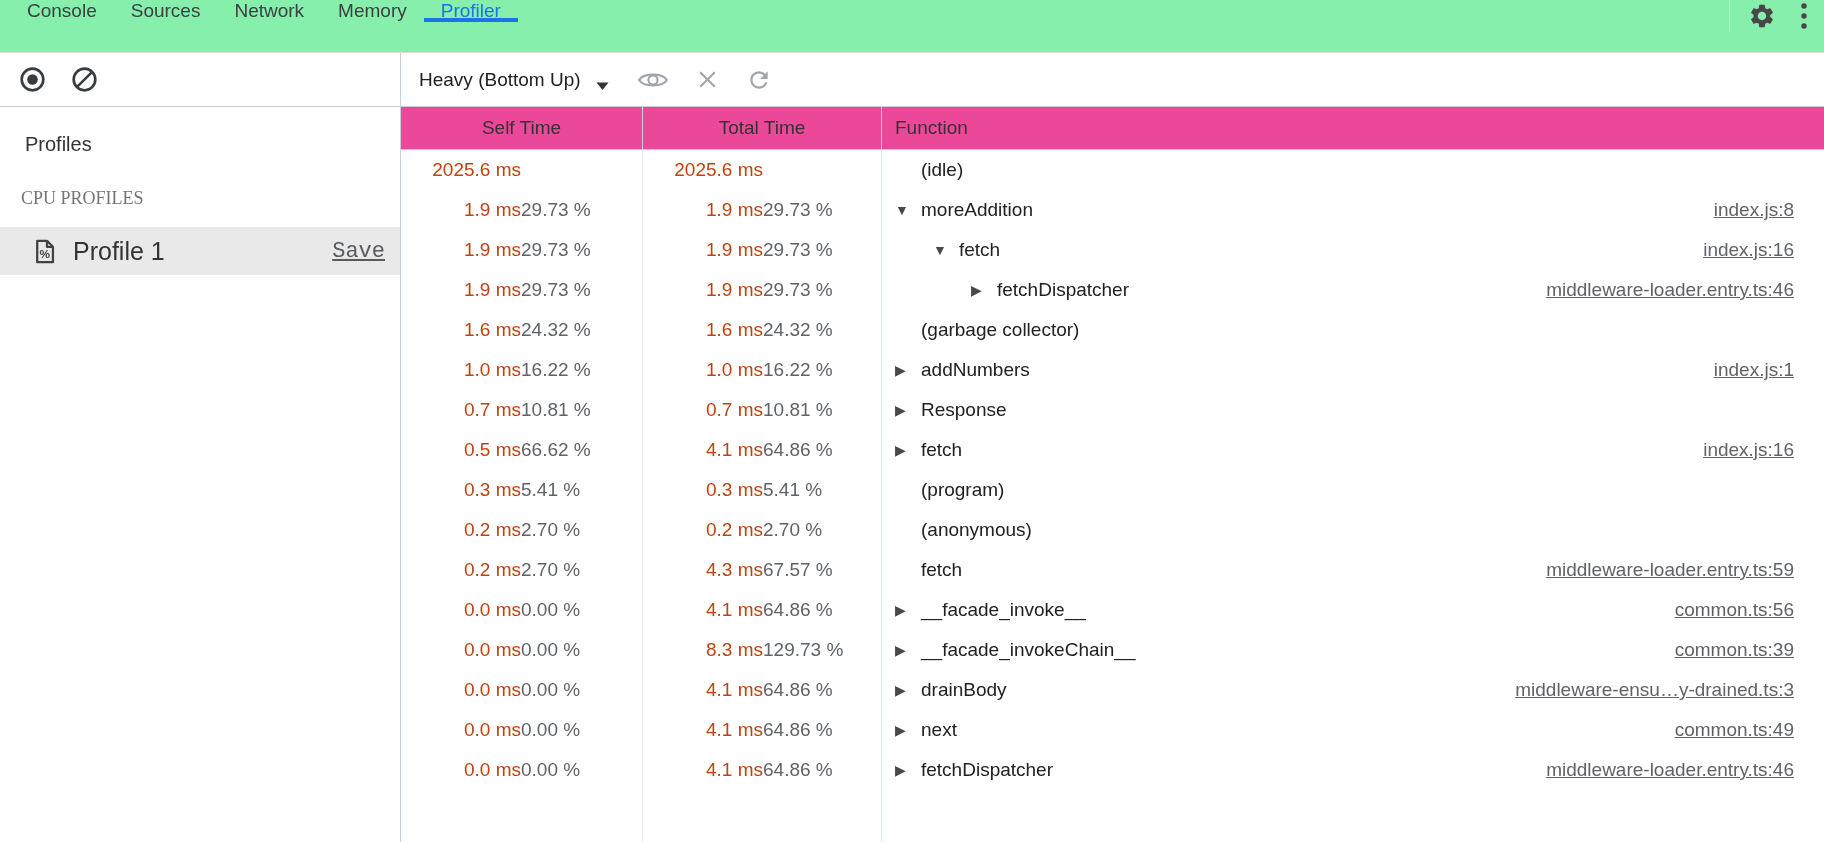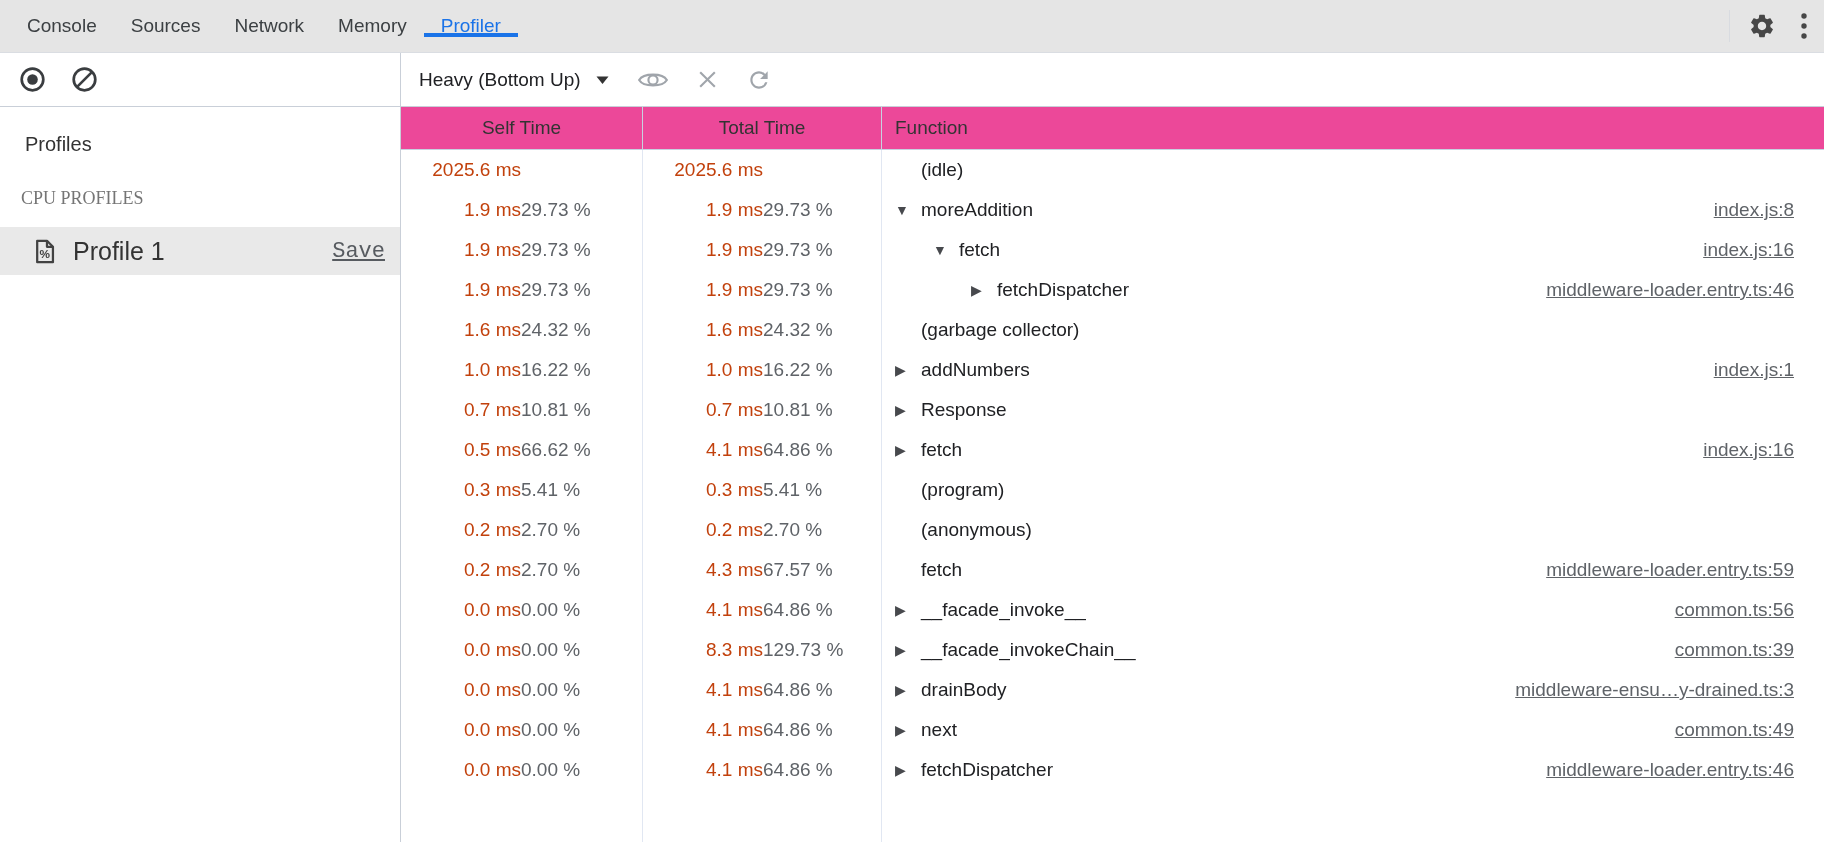--- a/index.html
+++ b/index.html
@@ -6,23 +6,23 @@
   html, body { width: 1824px; height: 842px; overflow: hidden; }
   body {
     font-family: "Liberation Sans", "DejaVu Sans", sans-serif;
     background: #fff; color: #202124;
     -webkit-font-smoothing: antialiased;
   }
   .devtools { width: 1824px; height: 842px; display: flex; flex-direction: column; }
 
   
   .tabbar {
-    height: 53px; flex: 0 0 53px; background: #e5e5e5;
+    height: 53px; flex: 0 0 53px; background: #86efac;
     border-bottom: 1px solid #dadde2;
-    display: flex; align-items: center; padding-left: 10px;
+    display: flex; align-items: flex-start; padding-left: 10px;
   }
   .tab {
     position: relative; display: flex; align-items: center;
     padding: 0 17px; font-size: 19px; color: #3c4043; cursor: default;
     white-space: nowrap;
   }
   .tab.active { color: #1a73e8; }
   .tab.active::after {
     content: ""; position: absolute; left: 0; right: 0; bottom: 0;
     height: 4px; background: #1a73e8;
@@ -33,21 +33,21 @@
   }
   .iconbtn { display: flex; align-items: center; justify-content: center; background: none; border: none; padding: 0; cursor: default; }
 
   
   .toolbar-row { height: 54px; flex: 0 0 54px; display: flex; background: #fff; border-bottom: 1px solid #c9cfd8; }
   .sidebar-toolbar {
     width: 401px; flex: 0 0 401px; border-right: 1px solid #c9cfd8;
     display: flex; align-items: center; gap: 25px; padding-left: 19px;
   }
   .main-toolbar { flex: 1; display: flex; align-items: center; gap: 27px; padding-left: 18px; }
-  .view-select { display: flex; align-items: center; gap: 14px; font-size: 19px; color: #202124; cursor: default; }
+  .view-select { display: flex; align-items: flex-end; gap: 14px; font-size: 19px; color: #202124; cursor: default; }
 
   
   .content { flex: 1; display: flex; min-height: 0; }
 
   .sidebar { width: 401px; flex: 0 0 401px; border-right: 1px solid #c9cfd8; background: #fff; }
   .profiles-heading { margin: 26px 0 0 25px; font-size: 20px; color: #333; }
   .cpu-heading { margin: 32px 0 0 21px; font-size: 18px; color: #757575; font-family: Liberation Serif, serif; }
   .profile-item {
     margin-top: 18px; height: 48px; background: #e9e9e9;
     display: flex; align-items: center; gap: 15px; padding: 0 15px 0 31px;

